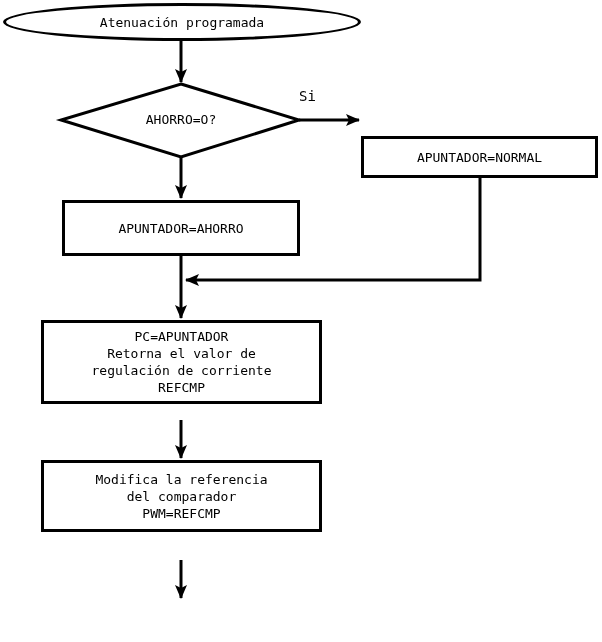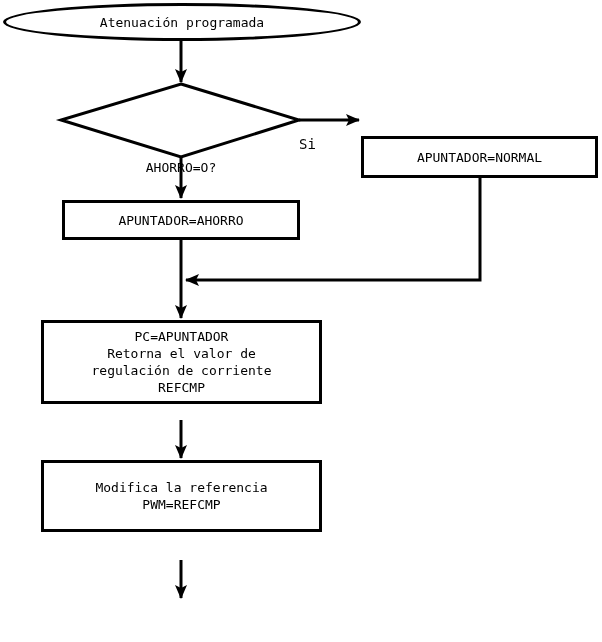--- a/index.html
+++ b/index.html
@@ -25,30 +25,29 @@
     background: #ffffff;
     display: flex;
     align-items: center;
     justify-content: center;
     text-align: center;
     font-size: 13px;
     line-height: 17px;
   }
   .terminator-start { left: 3px; top: 3px; width: 358px; height: 38px; border-radius: 50%; }
   .process-normal   { left: 361px; top: 100px; width: 237px; height: 42px; margin-top: 36px; }
-  .process-ahorro   { left: 62px;  top: 200px; width: 238px; height: 40px; }
+  .process-ahorro   { left: 62px;  top: 200px; width: 238px; height: 56px; }
   .process-pc       { left: 41px;  top: 320px; width: 281px; height: 84px; }
   .process-modifica { left: 41px;  top: 460px; width: 281px; height: 72px; }
   .terminator-fin   { left: 100px; top: 600px; width: 162px; height: 40px; border-radius: 21px; margin-top: 44px; }
   .floating-label {
     position: absolute;
     font-size: 13px;
     line-height: 16px;
     text-align: center;
-    margin-top: 48px;
   }
   .decision-text { left: 61px; top: 112px; width: 240px; height: 16px; }
   .si-text { left: 299px; top: 88px; font-size: 14px; }
   .multiline { display: block; }
 </style>
 </head>
 <body>
 
 <div class="canvas">
 
@@ -91,20 +90,21 @@
       <div>PC=APUNTADOR</div>
       <div>Retorna el valor de</div>
       <div>regulación de corriente</div>
       <div>REFCMP</div>
     </div>
   </div>
 
   <div class="shape process-modifica">
     <div class="multiline">
       <div>Modifica la referencia</div>
+      <div>del comparador</div>
       <div>PWM=REFCMP</div>
     </div>
   </div>
 
   <div class="shape terminator-fin">
     <span>Fin</span>
   </div>
 
 </div>
 

